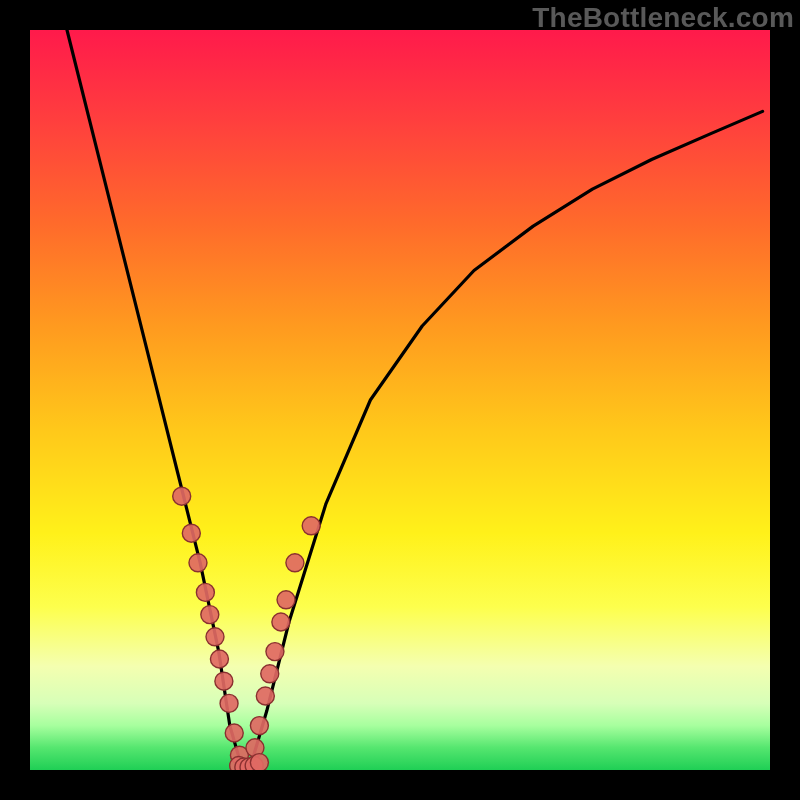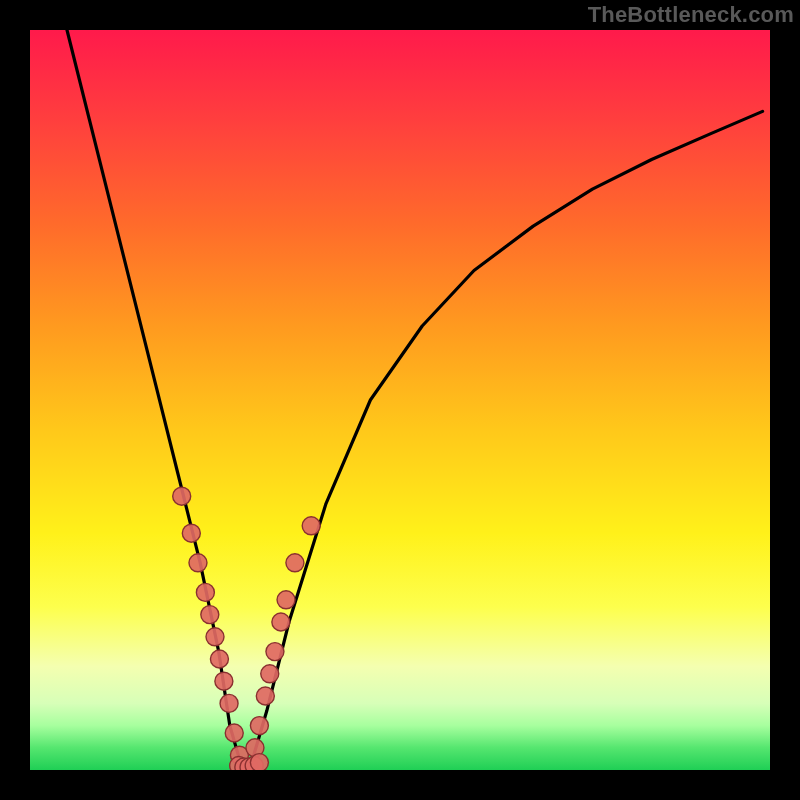--- a/index.html
+++ b/index.html
@@ -37,21 +37,21 @@
       #55e66f 97%,
       #1fcf55 100%
     );
     overflow: hidden;
   }
   .watermark {
     position: absolute;
     top: 2px;
     right: 6px;
     color: #595959;
-    font-size: 22px;
+    font-size: 28px;
     font-weight: bold;
     letter-spacing: 0.2px;
     user-select: none;
   }
   svg.curve {
     position: absolute;
     left: 0;
     top: 0;
     width: 740px;
     height: 740px;

